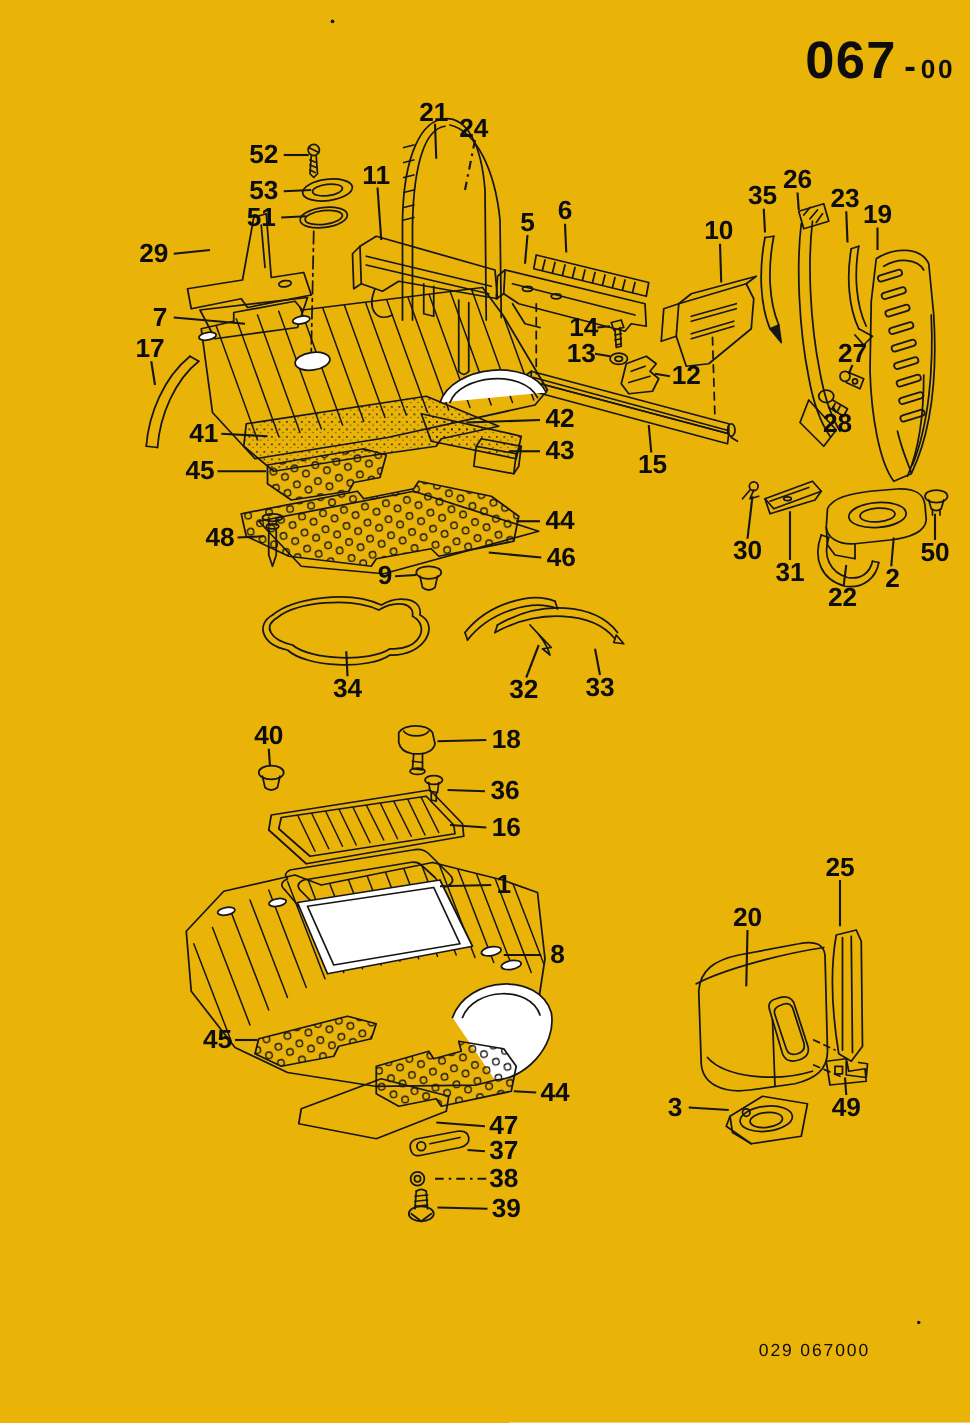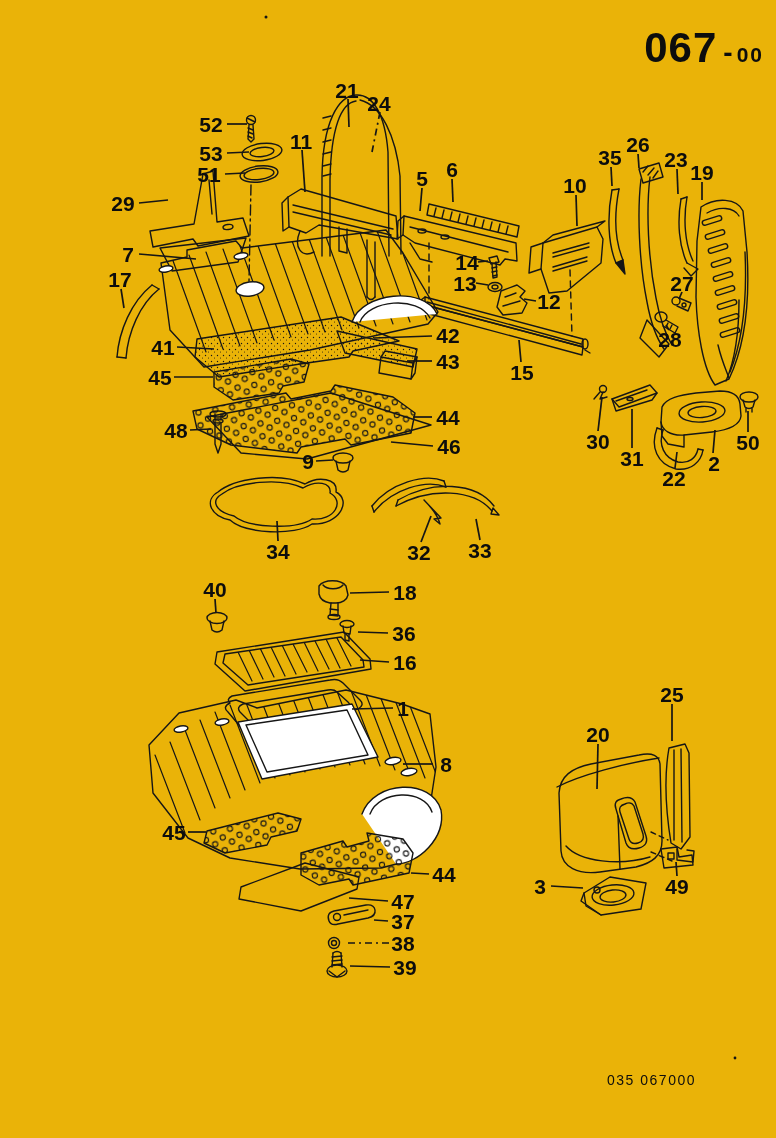--- a/index.html
+++ b/index.html
@@ -619,15 +619,15 @@
           <polyline points="677,876 676,862" fill="none" stroke="#161616" stroke-width="1.7"></polyline>
           <text x="677" y="886" text-anchor="middle" dominant-baseline="central" class="lbl">49</text>
         </g>
         <g>
           <polyline points="551,886 583,888" fill="none" stroke="#161616" stroke-width="1.7"></polyline>
           <text x="540" y="886" text-anchor="middle" dominant-baseline="central" class="lbl">3</text>
         </g>
       </g>
   </svg>
 
-  <div class="footer">035 067000</div>
+  <div class="footer">029 067000</div>
 
 </div>
 
 </body></html>

